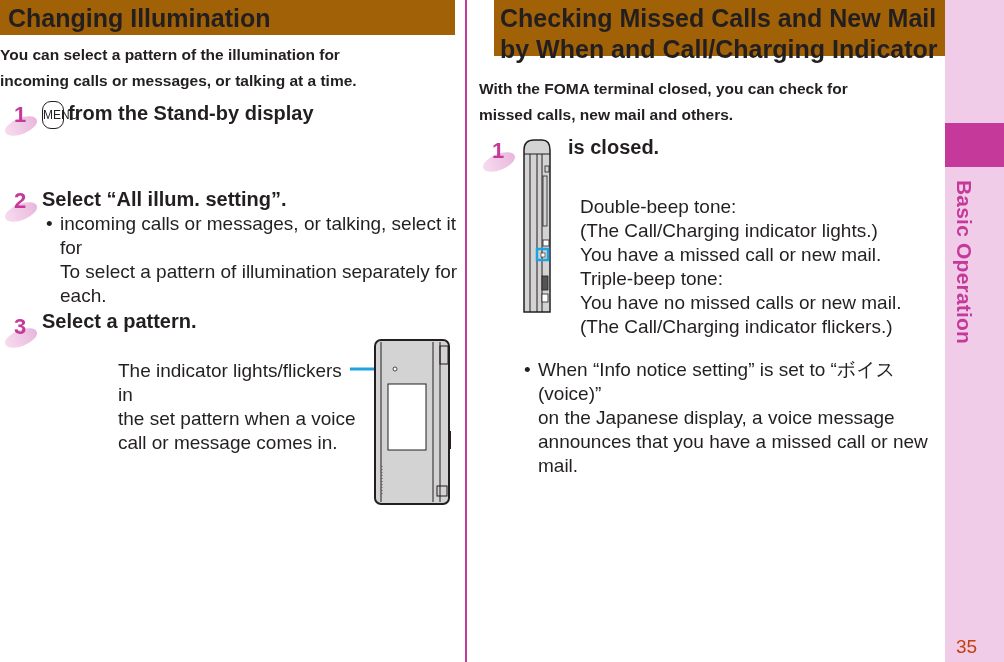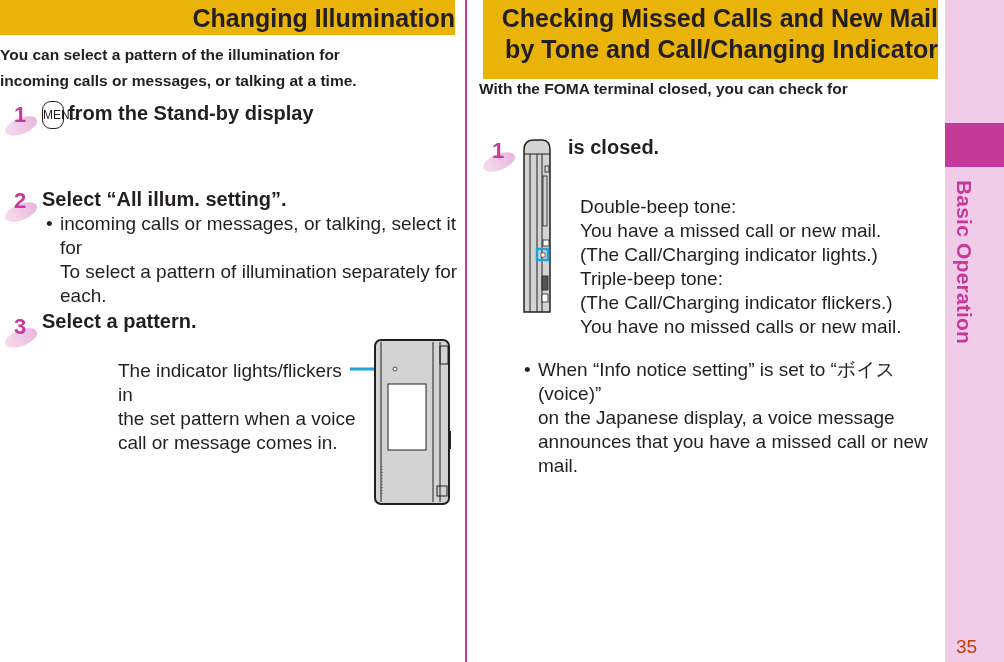--- a/index.html
+++ b/index.html
@@ -1,18 +1,18 @@
 <!DOCTYPE html>
 <html><head>
 <meta charset="utf-8">
 <style>
   html, body { margin:0; padding:0; }
   body { width:1004px; height:662px; position:relative; background:#ffffff; overflow:hidden;
          font-family:"Liberation Sans", sans-serif; color:#231f20; }
-  .heading-bar { position:absolute; background:#eab308;text-align:right; }
+  .heading-bar { position:absolute; background:#a16207; }
   .heading-bar .htxt { font-weight:bold; font-size:25px; line-height:31px; color:#231f20; }
   .intro { position:absolute; font-weight:bold; font-size:15.5px; line-height:26px; }
   .step-num { position:absolute; font-weight:bold; font-size:22px; color:#c4399a; width:36px; height:30px; }
   .step-num .blob { position:absolute; left:0; top:12px; width:34px; height:16px; border-radius:50%;
                     background:linear-gradient(90deg,#f7dcef,#e8b7dc); transform:rotate(-22deg); }
   .step-num .n { position:absolute; left:10px; top:-4px; }
   .step-title { position:absolute; font-weight:bold; font-size:20px; line-height:30px; }
   .body-txt { position:absolute; font-size:19px; line-height:24px; }
   .arrow { color:#3d8ed8; font-size:16px; }
   .menu-key { display:inline-block; width:20px; height:26px; border:1.5px solid #231f20; border-radius:9px;
@@ -79,29 +79,30 @@
   <rect x="100" y="10" width="8" height="18" fill="none" stroke="#231f20" stroke-width="1"></rect>
   <circle cx="55" cy="33" r="2" fill="#fff" stroke="#231f20" stroke-width="0.8"></circle>
   <rect x="48" y="48" width="38" height="66" fill="#ffffff" stroke="#231f20" stroke-width="1"></rect>
   <rect x="97" y="150" width="10" height="10" fill="none" stroke="#231f20" stroke-width="1"></rect>
   <line x1="42" y1="130" x2="42" y2="160" stroke="#555" stroke-width="1" stroke-dasharray="1,2"></line>
   <rect x="108" y="95" width="3" height="18" fill="#231f20"></rect>
 </svg>
 
 <div class="divider"></div>
 
-<div class="heading-bar" style="left:483px;top:0;width:455px;height:79px;">
+<div class="heading-bar" style="left:494px;top:0;width:455px;height:56px;">
   <div class="htxt" style="padding:3px 0 0 6px;">
     <div>Checking Missed Calls and New Mail</div>
-    <div>by Tone and Call/Changing Indicator</div>
+    <div>by When and Call/Charging Indicator</div>
   </div>
 </div>
 
 <div class="intro" style="left:479px;top:76px;width:460px;">
   <div>With the FOMA terminal closed, you can check for</div>
+  <div>missed calls, new mail and others.</div>
 </div>
 
 <div class="step-num" style="left:482px;top:142px;">
   <div class="blob"></div>
     <span class="n">1</span>
 </div>
 
 <svg style="position:absolute;left:518px;top:136px;" width="40" height="182" viewBox="0 0 40 182">
   <path d="M6 14 Q6 4 16 4 L24 4 Q32 4 32 14 L32 176 L6 176 Z" fill="#d3d3d3" stroke="#231f20" stroke-width="1.5"></path>
   <line x1="12" y1="18" x2="12" y2="176" stroke="#231f20" stroke-width="1"></line>
@@ -116,25 +117,25 @@
   <rect x="24" y="140" width="6" height="14" fill="#555" stroke="#231f20" stroke-width="0.8"></rect>
   <rect x="24" y="158" width="6" height="8" fill="#fff" stroke="#231f20" stroke-width="0.8"></rect>
 </svg>
 
 <div class="step-title" style="left:568px;top:132px;width:370px;">
   <div>is closed.</div>
 </div>
 
 <div class="body-txt" style="left:580px;top:195px;width:350px;">
   <div>Double-beep tone:</div>
+  <div>(The Call/Charging indicator lights.)</div>
   <div>You have a missed call or new mail.</div>
-  <div>(The Call/Charging indicator lights.)</div>
   <div>Triple-beep tone:</div>
+  <div>You have no missed calls or new mail.</div>
   <div>(The Call/Charging indicator flickers.)</div>
-  <div>You have no missed calls or new mail.</div>
 </div>
 
 <div class="bullet body-txt" style="left:524px;top:358px;">•</div>
 <div class="body-txt" style="left:538px;top:358px;width:400px;">
   <div>When “Info notice setting” is set to “ボイス (voice)”</div>
   <div>on the Japanese display, a voice message</div>
   <div>announces that you have a missed call or new</div>
   <div>mail.</div>
 </div>
 

